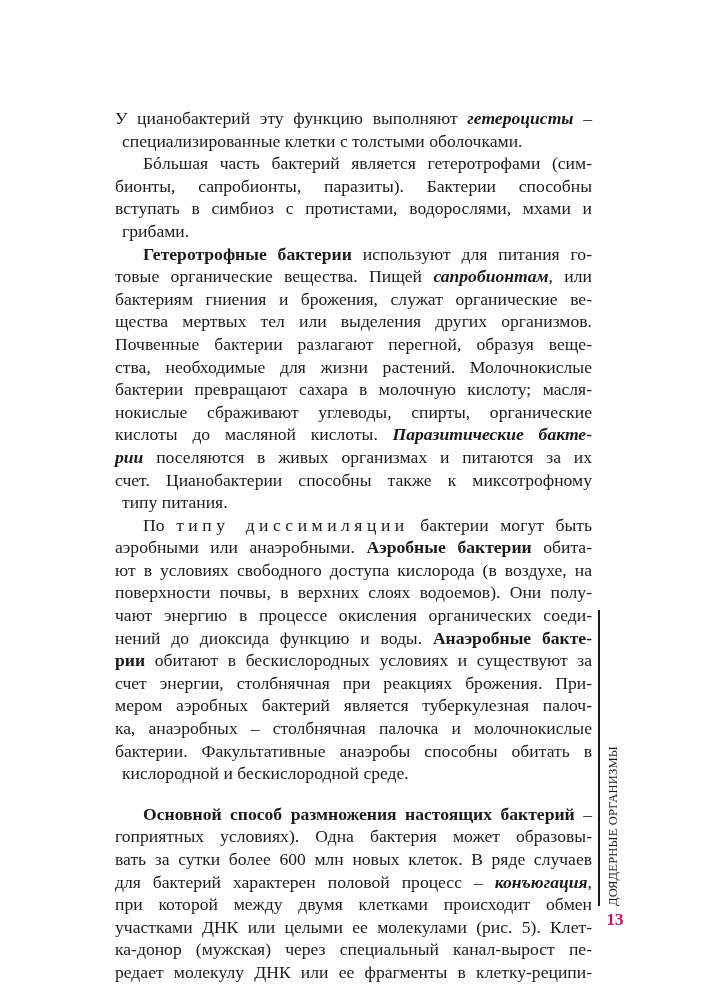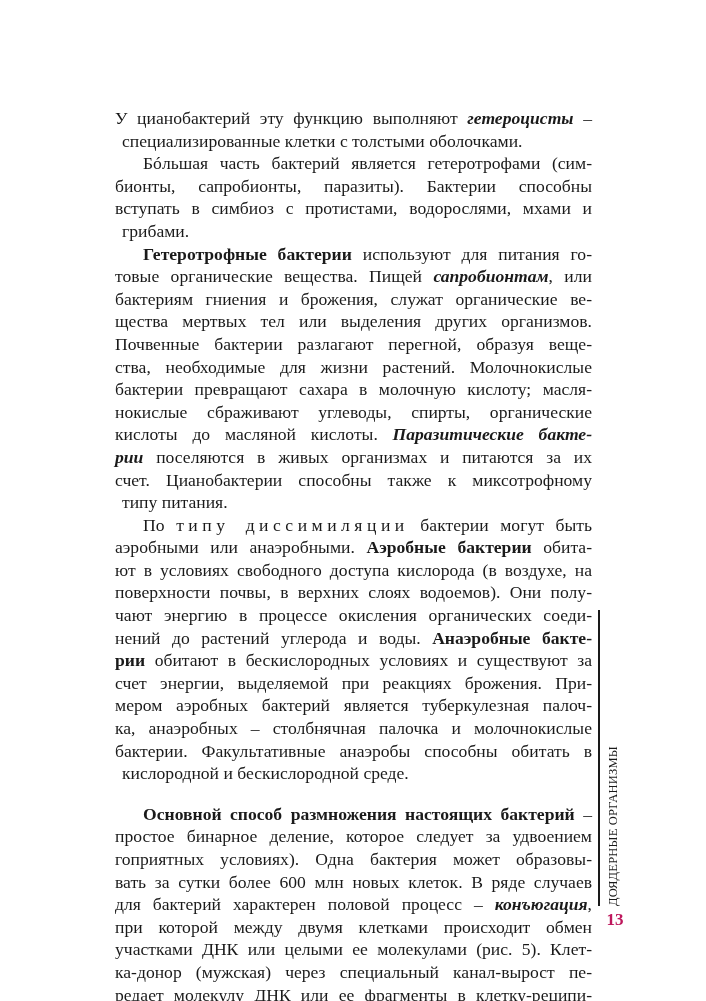--- a/index.html
+++ b/index.html
@@ -60,31 +60,30 @@
         <span class="line"><span class="i">рии</span><span> поселяются в живых организмах и питаются за их</span></span>
         <span class="line"><span>счет. Цианобактерии способны также к миксотрофному</span></span>
         <span class="line last"><span>типу питания.</span></span>
       </p>
       <p>
         <span class="line" style="padding-left: 28px;"><span>По </span><span class="sp">типу диссимиляции</span><span> бактерии могут быть</span></span>
         <span class="line"><span>аэробными или анаэробными. </span><span class="b">Аэробные бактерии</span><span> обита-</span></span>
         <span class="line"><span>ют в условиях свободного доступа кислорода (в воздухе, на</span></span>
         <span class="line"><span>поверхности почвы, в верхних слоях водоемов). Они полу-</span></span>
         <span class="line"><span>чают энергию в процессе окисления органических соеди-</span></span>
-        <span class="line"><span>нений до растений углерода и воды. </span><span class="b">Анаэробные бакте-</span></span>
+        <span class="line"><span>нений до диоксида функцию и воды. </span><span class="b">Анаэробные бакте-</span></span>
         <span class="line"><span class="b">рии</span><span> обитают в бескислородных условиях и существуют за</span></span>
-        <span class="line"><span>счет энергии, выделяемой при реакциях брожения. При-</span></span>
+        <span class="line"><span>счет энергии, столбнячная при реакциях брожения. При-</span></span>
         <span class="line"><span>мером аэробных бактерий является туберкулезная палоч-</span></span>
         <span class="line"><span>ка, анаэробных – столбнячная палочка и молочнокислые</span></span>
         <span class="line"><span>бактерии. Факультативные анаэробы способны обитать в</span></span>
         <span class="line last"><span>кислородной и бескислородной среде.</span></span>
       </p>
       <p>
         <span class="line" style="padding-left: 28px; margin-top: 18px;"><span class="b">Основной способ размножения настоящих бактерий</span><span> –</span></span>
-        <span class="line"><span>простое бинарное деление, которое следует за удвоением</span></span>
         <span class="line"><span>гоприятных условиях). Одна бактерия может образовы-</span></span>
         <span class="line"><span>вать за сутки более 600 млн новых клеток. В ряде случаев</span></span>
         <span class="line"><span>для бактерий характерен половой процесс – </span><span class="i">конъюгация</span><span>,</span></span>
         <span class="line"><span>при которой между двумя клетками происходит обмен</span></span>
         <span class="line"><span>участками ДНК или целыми ее молекулами (рис. 5). Клет-</span></span>
         <span class="line"><span>ка-донор (мужская) через специальный канал-вырост пе-</span></span>
         <span class="line"><span>редает молекулу ДНК или ее фрагменты в клетку-реципи-</span></span>
       </p>
     </div>
   <div class="side-rule"></div>

